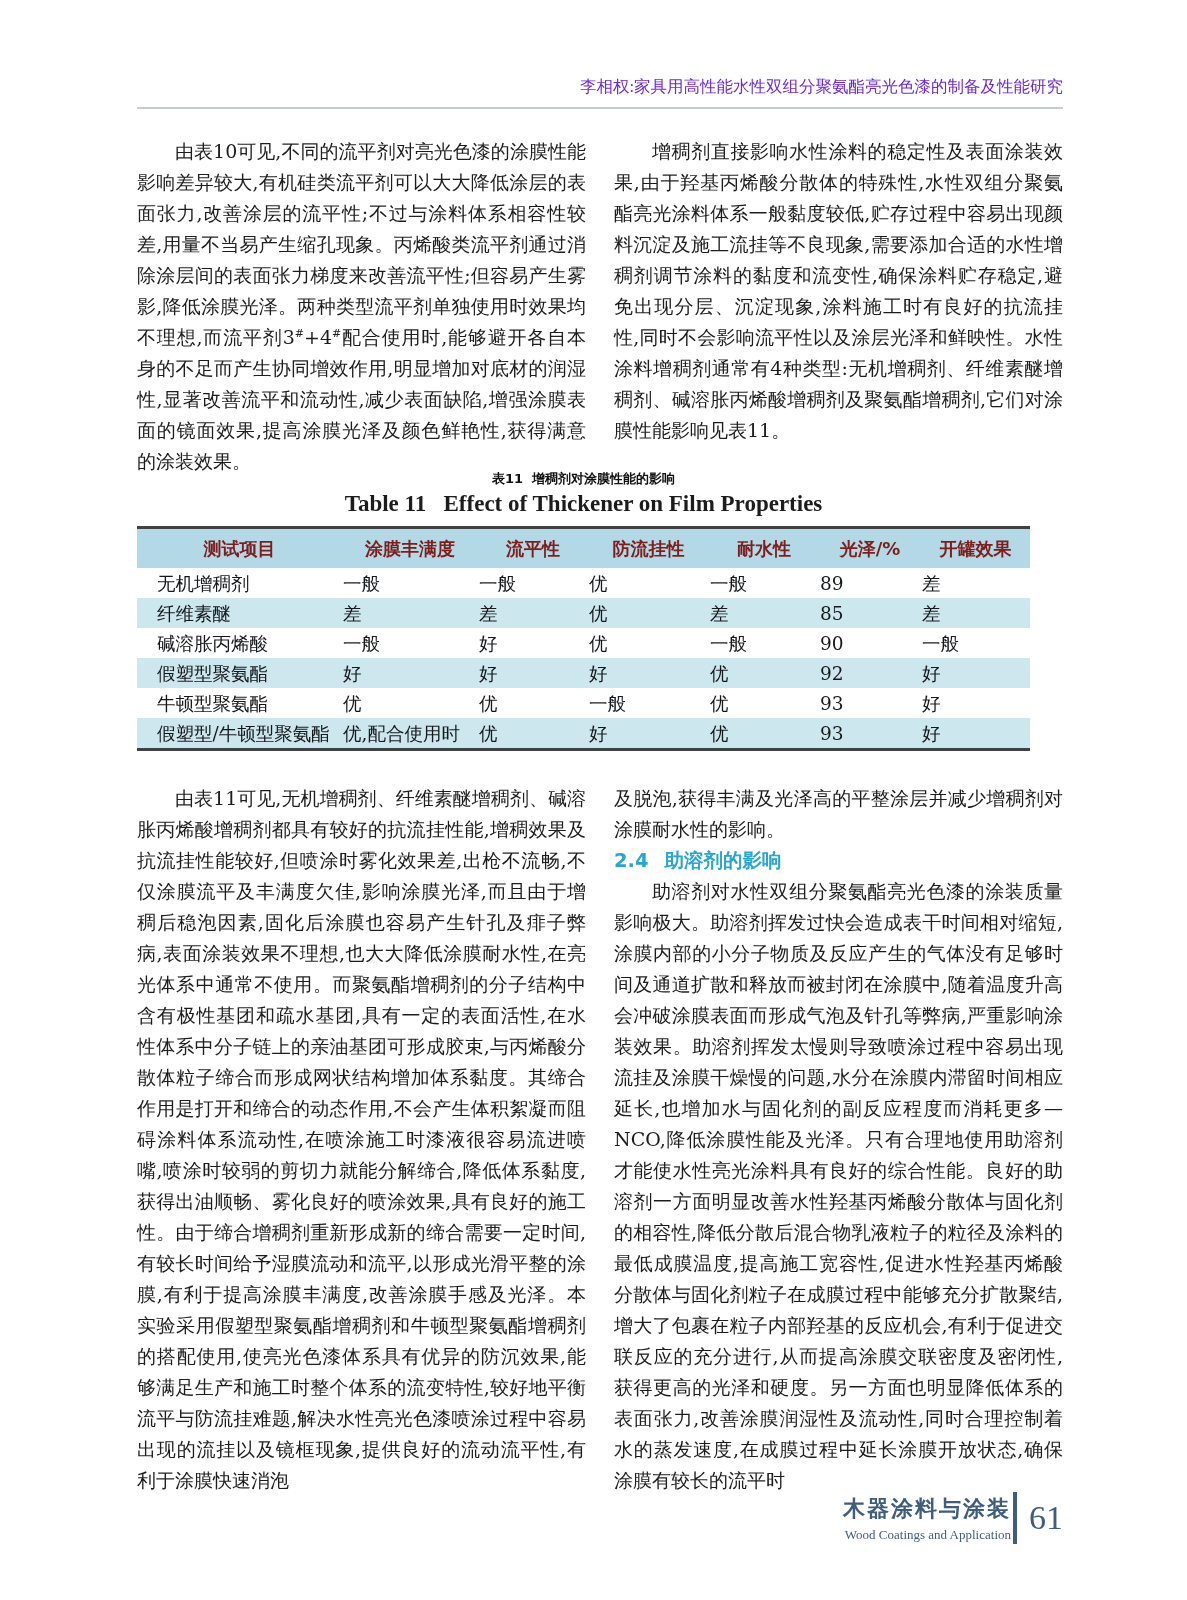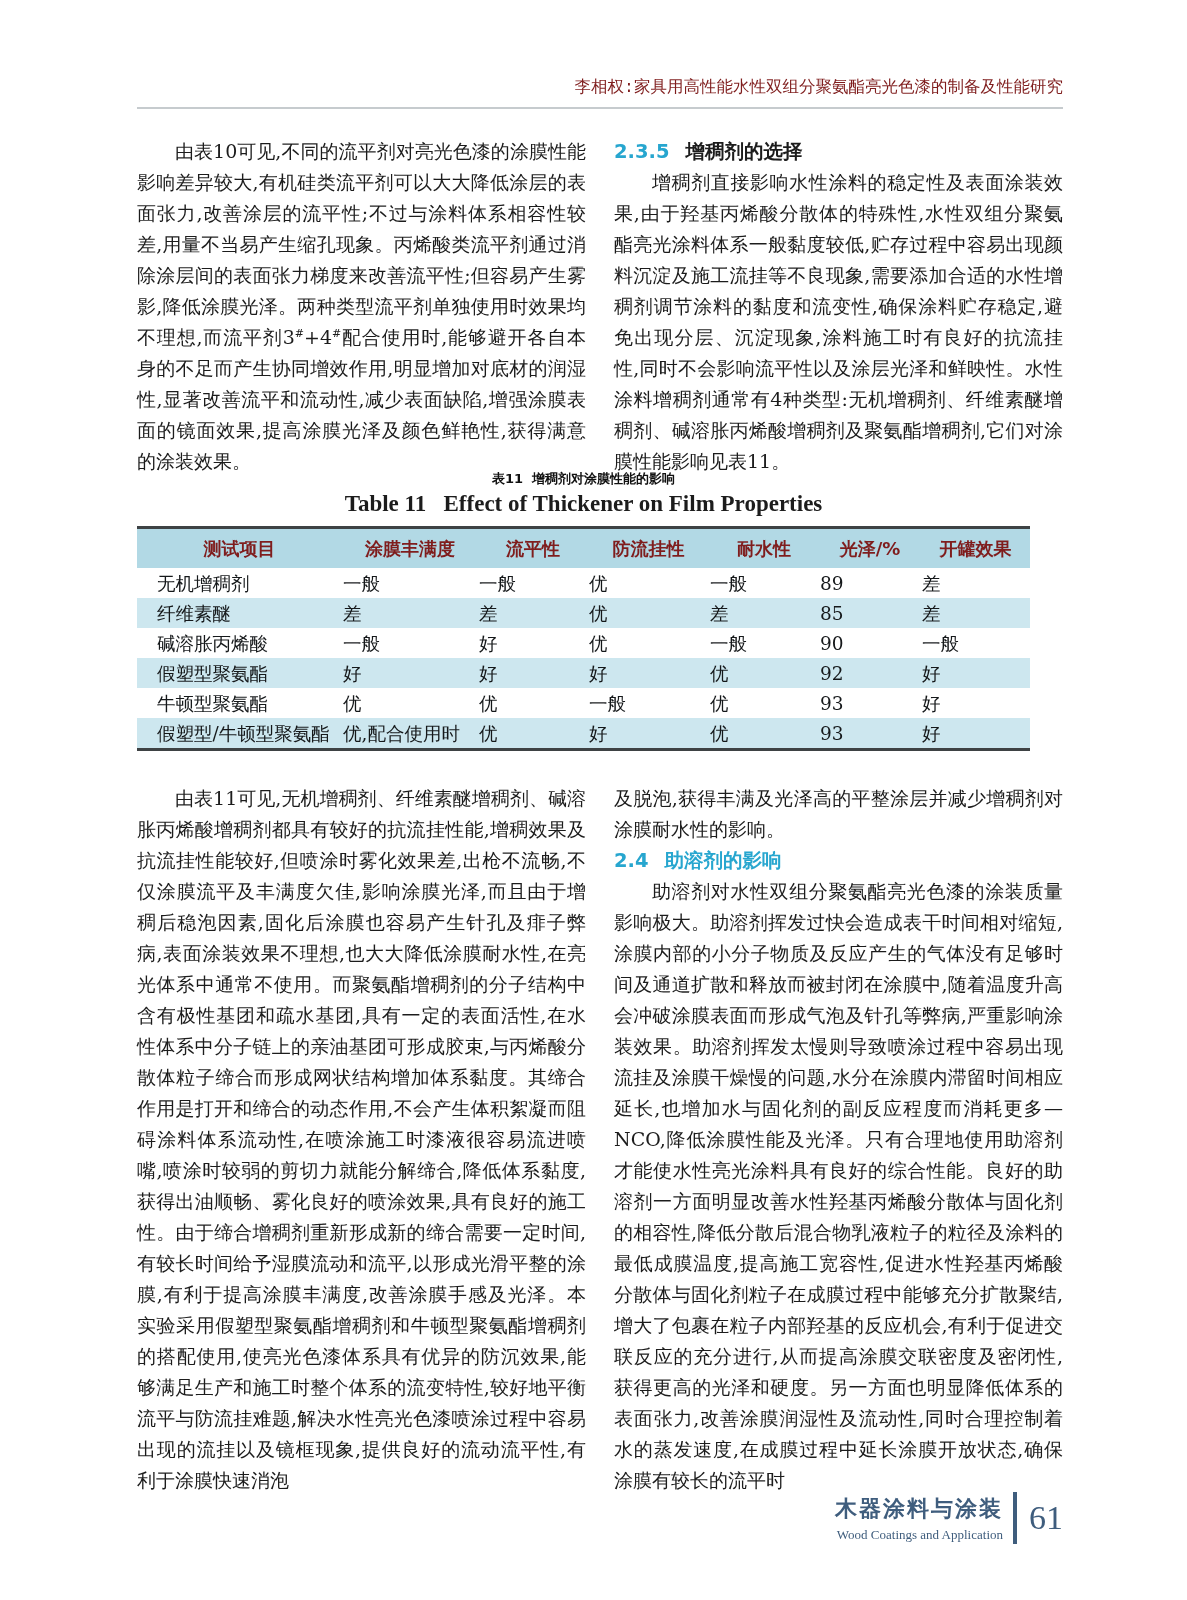--- a/index.html
+++ b/index.html
@@ -1,21 +1,21 @@
 <!DOCTYPE html>
 <html><head>
 <meta charset="utf-8">
 <style>
   html,body{margin:0;padding:0;background:#e8e8e8;}
   .page{position:relative;width:1187px;height:1600px;background:#ffffff;margin:0 auto;
         font-family:"DejaVu Serif",serif;color:#1c1c1c;overflow:hidden;}
 
   
   .running-header{position:absolute;top:76px;left:137px;width:926px;text-align:right;
-        font-family:Liberation Mono, monospace;font-size:16.5px;color:#7f1d1d;
+        font-family:Liberation Serif, serif;font-size:16.5px;color:#6d28d9;
         padding-bottom:9px;border-bottom:2px solid #c6cbce;}
 
   
   .band{position:absolute;left:137px;width:926px;display:flex;gap:28px;}
   .band-top{top:136px;}
   .band-bottom{top:783px;}
   .col{width:449px;font-size:19px;line-height:31px;text-align:justify;}
   .col p{margin:0;}
   p.indent{text-indent:2em;}
   p.noindent{text-indent:0;}
@@ -38,41 +38,38 @@
   table.results thead th{background:#b2d9e5;font-family:"DejaVu Sans",sans-serif;
         font-weight:bold;height:37px;text-align:center;font-size:18px;color:#7f1d1d;}
   table.results tbody td{height:28px;font-family:"DejaVu Serif",serif;color:#15181a;}
   table.results tbody tr:nth-child(even){background:#cde7ef;}
   table.results tbody td:first-child{text-align:left;padding-left:20px;}
   col.c0{width:205px;} col.c1{width:136px;} col.c2{width:110px;} col.c3{width:121px;}
   col.c4{width:110px;} col.c5{width:102px;} col.c6{width:109px;}
 
   
   .footer{position:absolute;top:1492px;right:124px;display:flex;align-items:center;color:#3f5d7d;}
-  .footer-text{text-align:right;margin-right:10px;}
+  .footer-text{text-align:right;margin-right:2px;}
   .footer-zh{font-family:"DejaVu Sans",sans-serif;font-weight:bold;font-size:22px;letter-spacing:2px;}
   .footer-en{font-family:"Liberation Serif",serif;font-size:13px;margin-top:3px;}
   .footer-bar{width:4px;height:52px;background:#3f5d7d;margin-right:12px;}
   .footer-page{font-family:"Liberation Serif",serif;font-size:34px;}
 </style>
 </head>
 <body>
 
 <div class="page">
 
   <div class="running-header">李相权:家具用高性能水性双组分聚氨酯亮光色漆的制备及性能研究</div>
 
   <div class="band band-top">
     <div class="col">
       <p class="indent"><span>由表10可见,不同的流平剂对亮光色漆的涂膜性能影响差异较大,有机硅类流平剂可以大大降低涂层的表面张力,改善涂层的流平性;不过与涂料体系相容性较差,用量不当易产生缩孔现象。丙烯酸类流平剂通过消除涂层间的表面张力梯度来改善流平性;但容易产生雾影,降低涂膜光泽。两种类型流平剂单独使用时效果均不理想,而流平剂3</span><span class="sup">#</span><span>+4</span><span class="sup">#</span><span>配合使用时,能够避开各自本身的不足而产生协同增效作用,明显增加对底材的润湿性,显著改善流平和流动性,减少表面缺陷,增强涂膜表面的镜面效果,提高涂膜光泽及颜色鲜艳性,获得满意的涂装效果。</span></p>
     </div>
     <div class="col">
-      <div class="section-heading">
-        <span class="num accent">2.3.5</span><span class="heading-dark">增稠剂的选择</span>
-      </div>
       <p class="indent">增稠剂直接影响水性涂料的稳定性及表面涂装效果,由于羟基丙烯酸分散体的特殊性,水性双组分聚氨酯亮光涂料体系一般黏度较低,贮存过程中容易出现颜料沉淀及施工流挂等不良现象,需要添加合适的水性增稠剂调节涂料的黏度和流变性,确保涂料贮存稳定,避免出现分层、沉淀现象,涂料施工时有良好的抗流挂性,同时不会影响流平性以及涂层光泽和鲜映性。水性涂料增稠剂通常有4种类型:无机增稠剂、纤维素醚增稠剂、碱溶胀丙烯酸增稠剂及聚氨酯增稠剂,它们对涂膜性能影响见表11。</p>
     </div>
   </div>
 
   <div class="table-section">
     <div class="caption-zh">表11  增稠剂对涂膜性能的影响</div>
     <div class="caption-en">Table 11   Effect of Thickener on Film Properties</div>
     <table class="results">
       <colgroup>
         <col class="c0">

